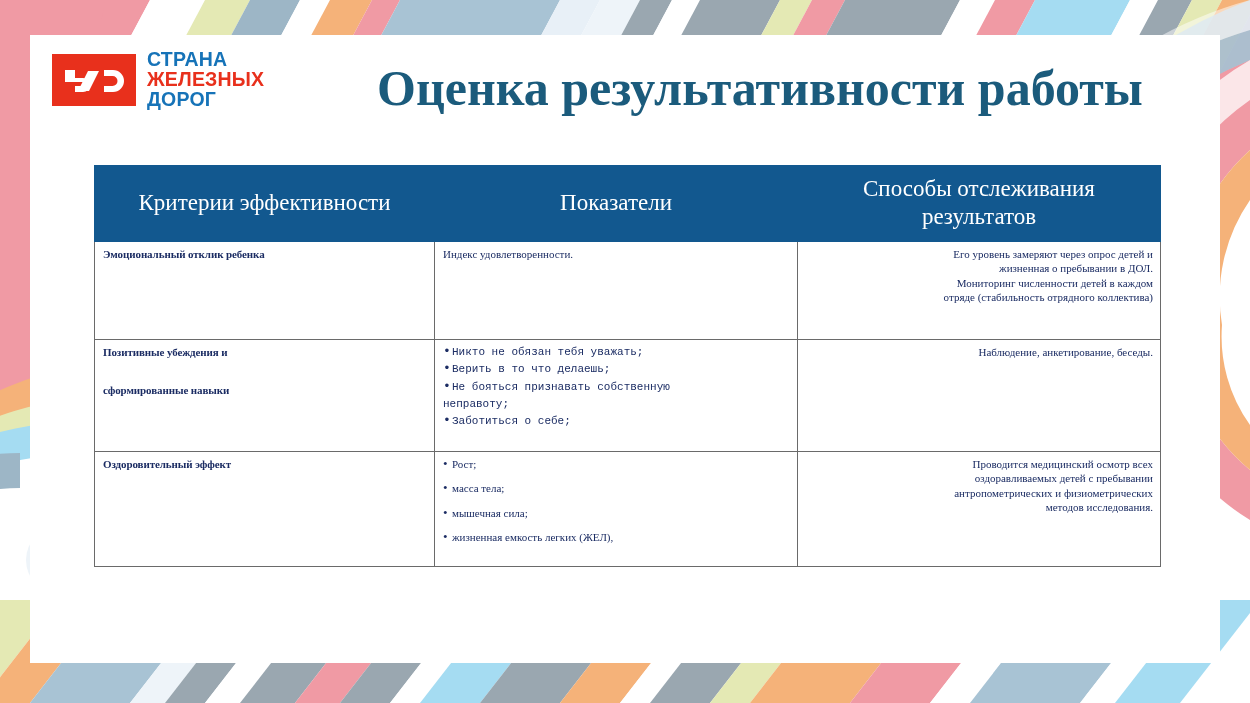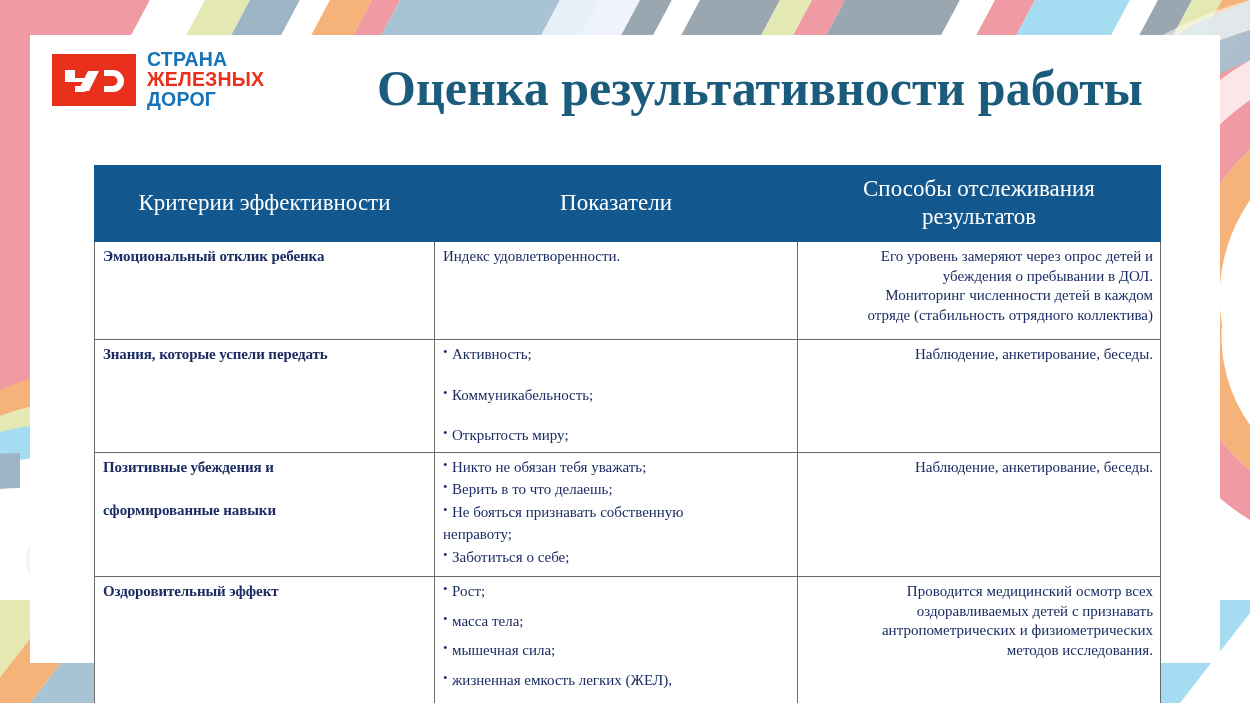--- a/index.html
+++ b/index.html
@@ -108,21 +108,21 @@
     padding: 9px 8px 10px 8px;
     border: 1px solid #12588f;
     height: 38px;
   }
   #eval-table th .hdr-div { display: inline-block; }
 
   #eval-table td {
     border: 1px solid #6a6a6a;
     vertical-align: top;
     color: #1b2c63;
-    font-size: 15px;
+    font-size: 11px;
     line-height: 1.30;
     padding: 5px 7px 6px 8px;
     background: #ffffff;
   }
   td.crit {
     font-weight: bold;
     font-size: 14.5px;
     letter-spacing: -0.1px;
   }
   td.crit .crit-line { display: block; margin-bottom: 24px; }
@@ -143,21 +143,21 @@
     left: 0;
     top: -1px;
     font-size: 13px;
   }
   ul.bullets li.cont { padding-left: 0; }
 
   
   ul.bullets.loose li { margin-bottom: 21px; }
   ul.bullets.loose li:last-child { margin-bottom: 0; }
   
-  ul.bullets.tight li { margin-bottom: 3px; }
+  ul.bullets.tight li { margin-bottom: 3px; font-family: Liberation Mono, monospace; }
   ul.bullets.snug li  { margin-bottom: 10px; }
   ul.bullets.snug li:last-child { margin-bottom: 16px; }
 
   .r1 td { height: 86px; }
   .r2 td { height: 98px; }
   .r3 td { height: 100px; }
   .r4 td { height: 99px; }
 </style>
 </head>
 <body>
@@ -294,41 +294,26 @@
 
         <tr class="r1">
           <td class="crit">
             <span class="crit-line">Эмоциональный отклик ребенка</span>
           </td>
           <td class="ind">
             <span>Индекс  удовлетворенности.</span>
           </td>
           <td class="track">
             <span class="tline">Его уровень  замеряют через опрос детей и</span>
-            <span class="tline">убеждения о пребывании в ДОЛ.</span>
+            <span class="tline">жизненная о пребывании в ДОЛ.</span>
             <span class="tline">Мониторинг численности детей в каждом</span>
             <span class="tline">отряде (стабильность отрядного коллектива)</span>
           </td>
         </tr>
 
-        <tr class="r2">
-          <td class="crit">
-            <span class="crit-line">Знания, которые успели передать</span>
-          </td>
-          <td class="ind">
-            <ul class="bullets loose">
-              <li class="bulleted">Активность;</li>
-              <li class="bulleted">Коммуникабельность;</li>
-              <li class="bulleted">Открытость миру;</li>
-            </ul>
-          </td>
-          <td class="track">
-            <span class="tline">Наблюдение, анкетирование, беседы.</span>
-          </td>
-        </tr>
 
         <tr class="r3">
           <td class="crit">
             <span class="crit-line">Позитивные убеждения и</span>
             <span class="crit-line">сформированные навыки</span>
           </td>
           <td class="ind">
             <ul class="bullets tight">
               <li class="bulleted">Никто не обязан тебя уважать;</li>
               <li class="bulleted"> Верить в то что делаешь;</li>
@@ -349,21 +334,21 @@
           <td class="ind">
             <ul class="bullets snug">
               <li class="bulleted">Рост;</li>
               <li class="bulleted">масса тела;</li>
               <li class="bulleted">мышечная сила;</li>
               <li class="bulleted">жизненная емкость легких (ЖЕЛ),</li>
             </ul>
           </td>
           <td class="track">
             <span class="tline">Проводится медицинский осмотр всех</span>
-            <span class="tline">оздоравливаемых детей с признавать</span>
+            <span class="tline">оздоравливаемых детей с пребывании</span>
             <span class="tline">антропометрических и физиометрических</span>
             <span class="tline">методов исследования.</span>
           </td>
         </tr>
 
       </tbody>
     </table>
 
   </div>
 </div>

